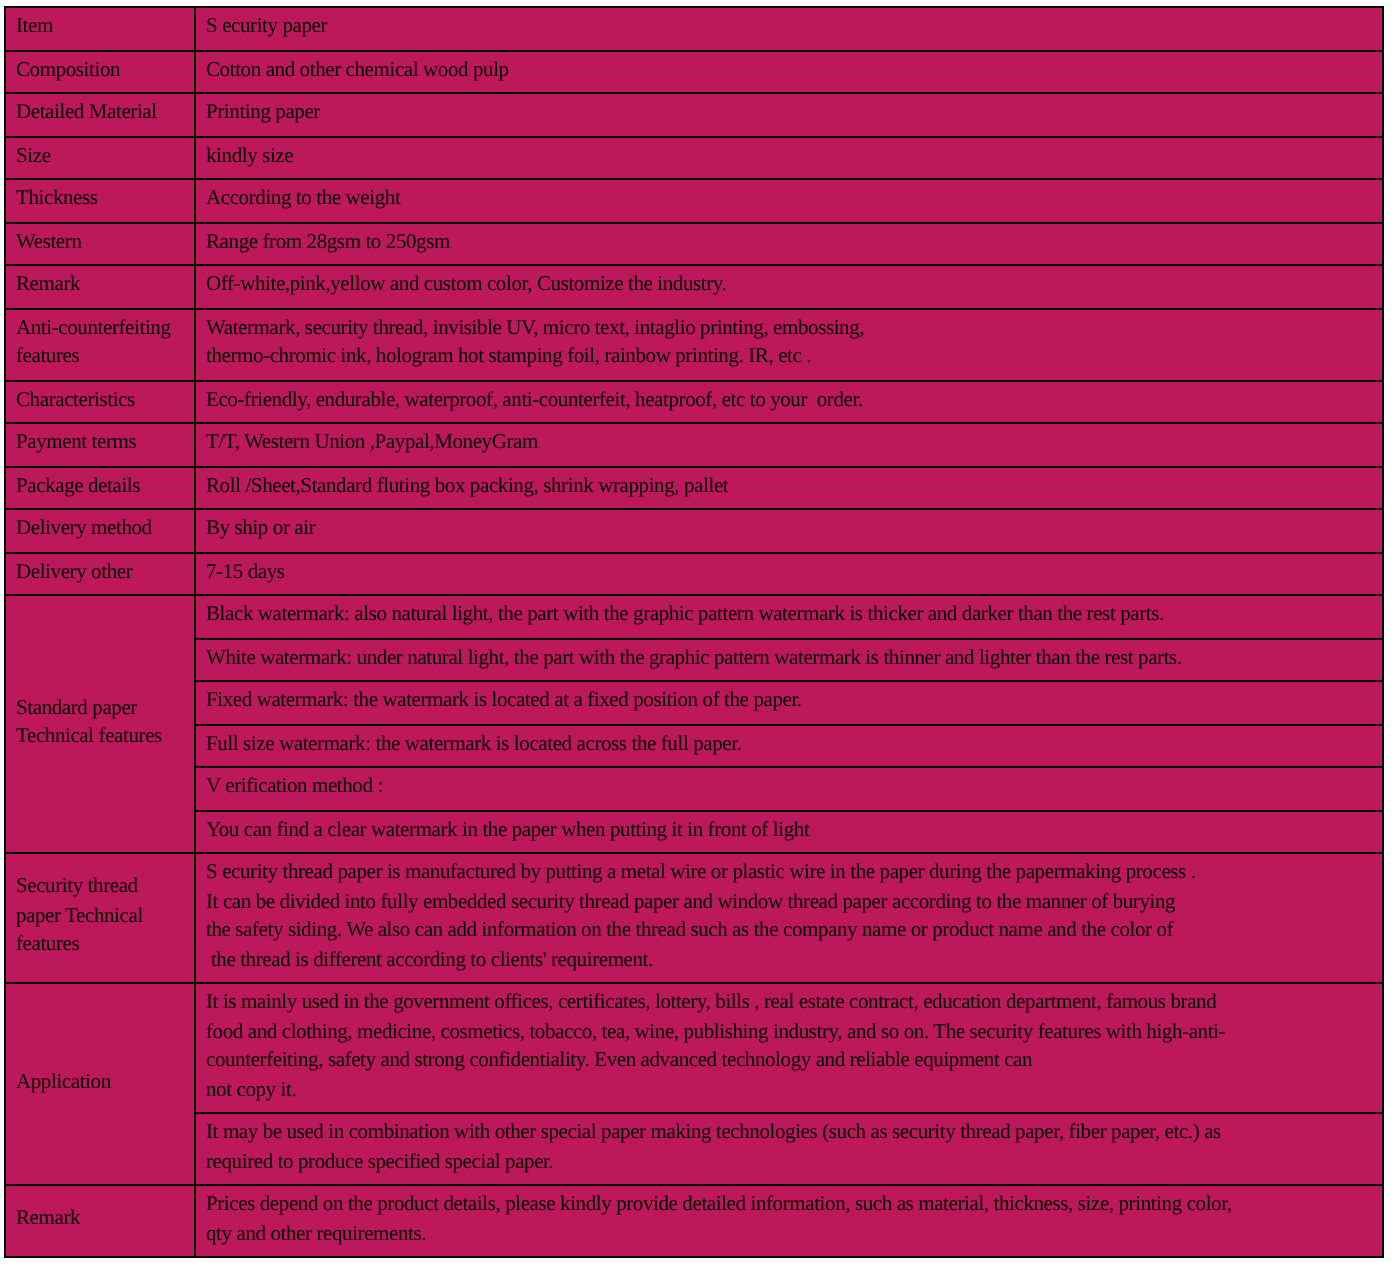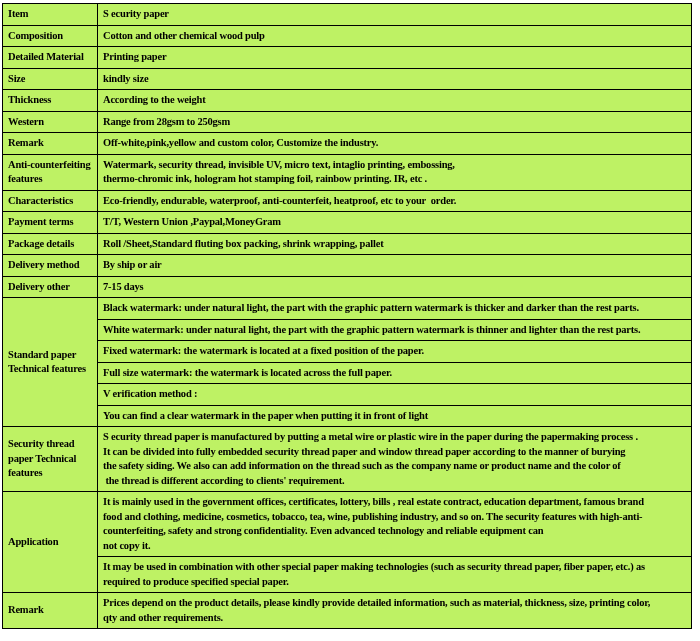--- a/index.html
+++ b/index.html
@@ -12,22 +12,21 @@
     width: 700px;
     height: 641px;
     background: #ffffff;
     overflow: hidden;
   }
   table.spec {
     border-collapse: collapse;
     table-layout: fixed;
     width: 690px;
     margin: 3px 0 0 2px;
-    background: #bef264;
-    font-weight: bold;
+    background: #be185d;
   }
   table.spec td {
     border: 1px solid #000000;
     font-family: "Liberation Serif", "DejaVu Serif", serif;
     font-size: 10.5px;
     line-height: 14.5px;
     letter-spacing: -0.2px;
     color: #000000;
     padding: 3px 4px 3px 5px;
     vertical-align: middle;
@@ -101,21 +100,21 @@
         <td class="lbl">Delivery method</td>
         <td class="val">By ship or air</td>
       </tr>
       <tr>
         <td class="lbl">Delivery other</td>
         <td class="val">7-15 days</td>
       </tr>
 
       <tr>
         <td class="lbl" rowspan="6">Standard paper Technical features</td>
-        <td class="val">Black watermark: under natural light, the part with the graphic pattern watermark is thicker and darker than the rest parts.</td>
+        <td class="val">Black watermark: also natural light, the part with the graphic pattern watermark is thicker and darker than the rest parts.</td>
       </tr>
       <tr>
         <td class="val">White watermark: under natural light, the part with the graphic pattern watermark is thinner and lighter than the rest parts.</td>
       </tr>
       <tr>
         <td class="val">Fixed watermark: the watermark is located at a fixed position of the paper.</td>
       </tr>
       <tr>
         <td class="val">Full size watermark: the watermark is located across the full paper.</td>
       </tr>

